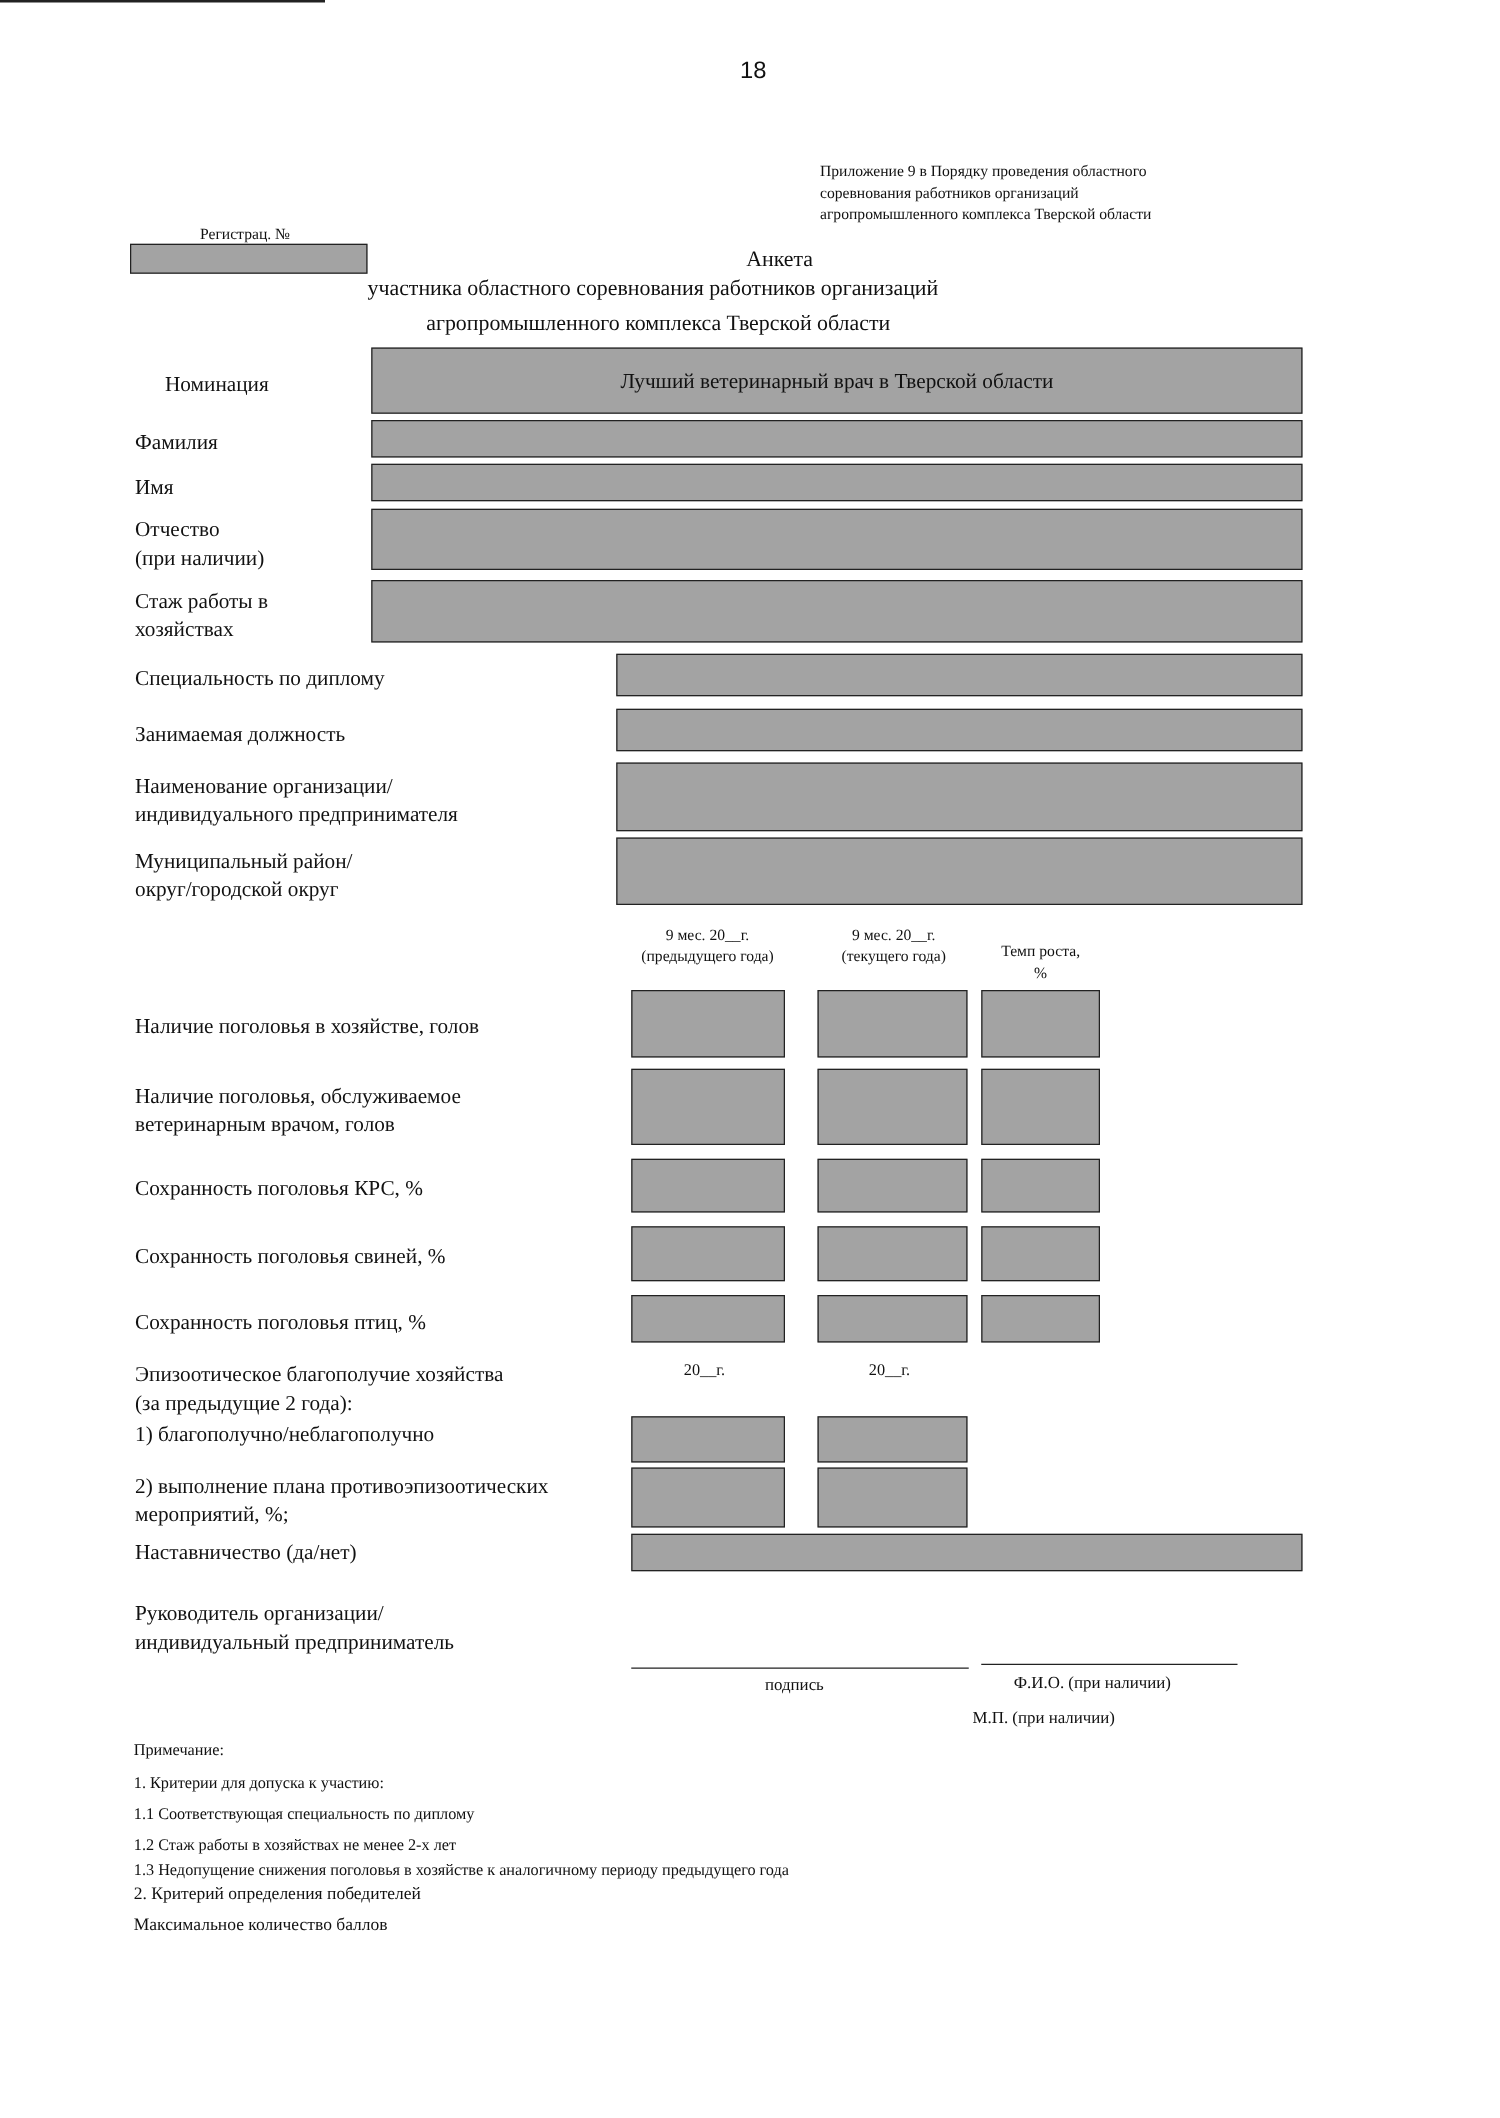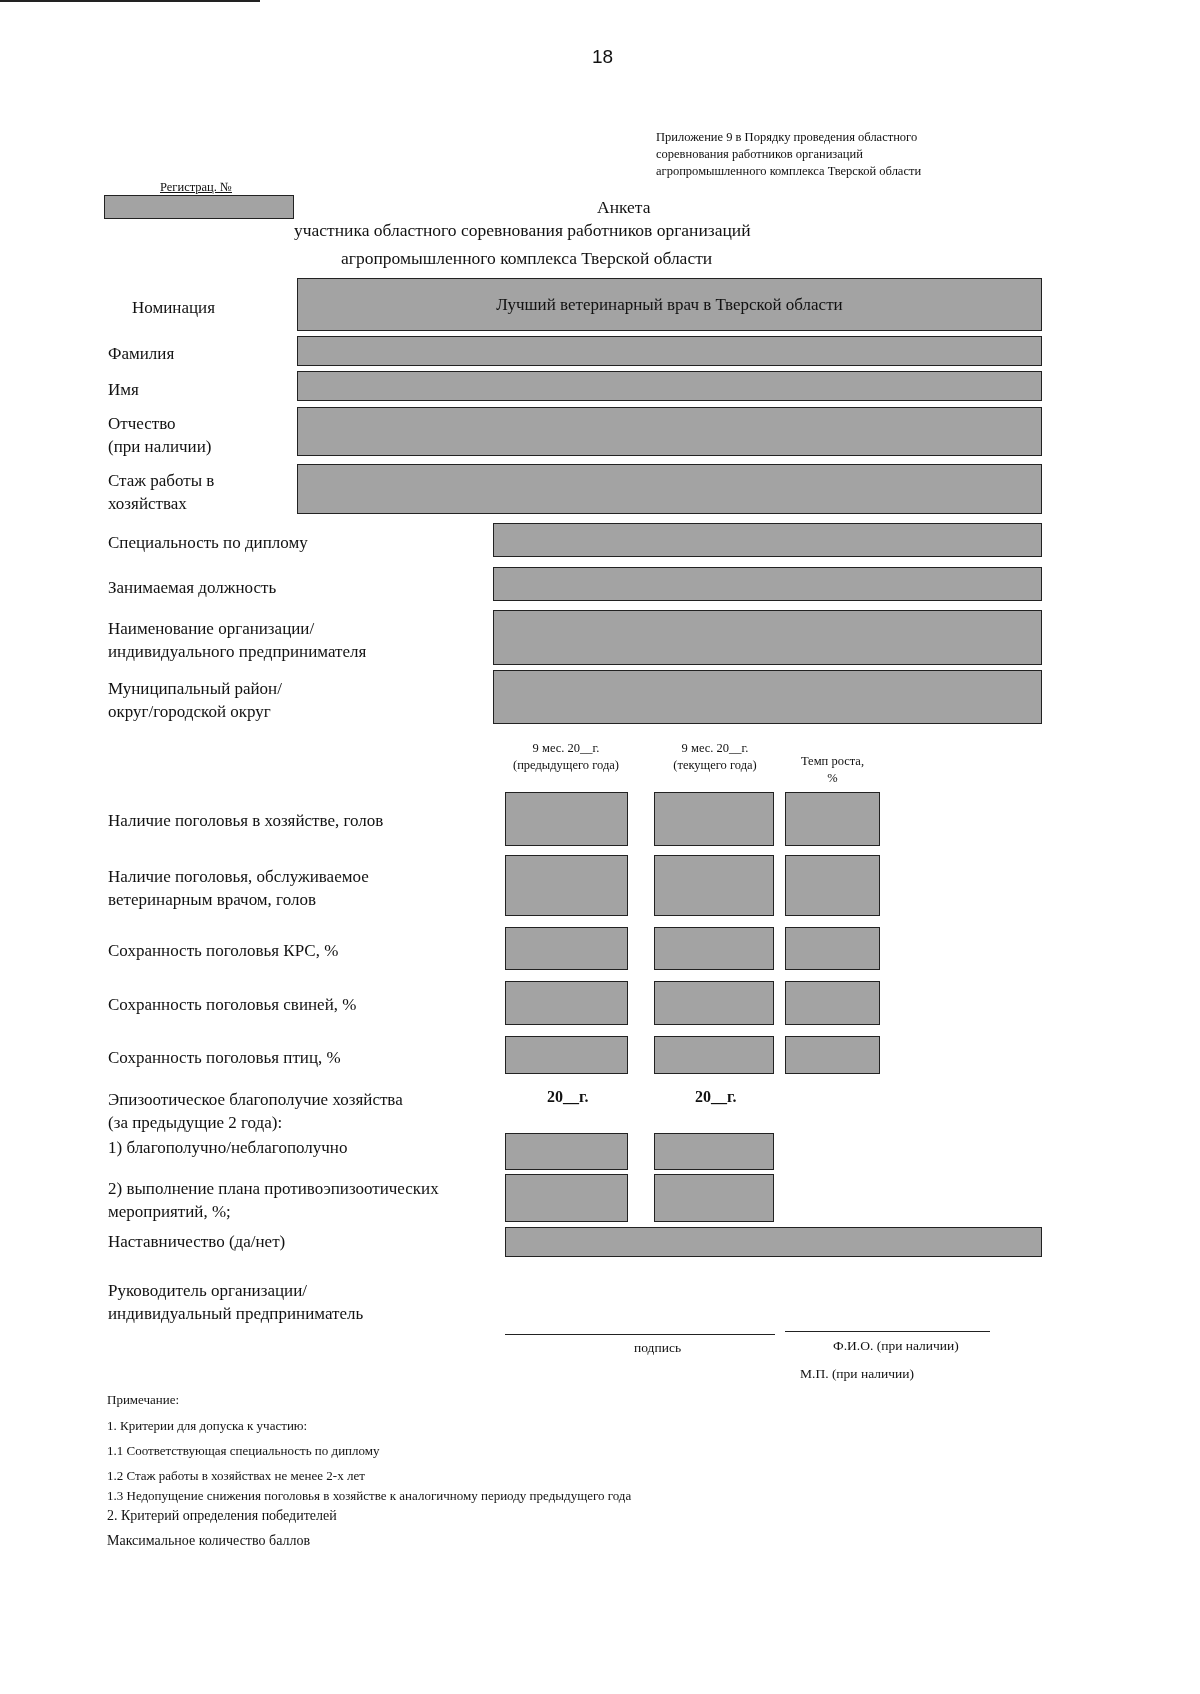--- a/index.html
+++ b/index.html
@@ -4,33 +4,33 @@
   <style>
     html, body { margin: 0; padding: 0; background: #ffffff; }
     body {
       width: 1200px; height: 1694px; position: relative; overflow: hidden;
       font-family: "Liberation Serif", "DejaVu Serif", serif; color: #111;
     }
     .abs { position: absolute; }
     .topline { left: 0; top: 0; width: 260px; height: 2px; background: #222; }
     .pagenum { left: 592px; top: 46px; font-family: "Liberation Sans", sans-serif; font-size: 19px; }
     .appendix { left: 656px; top: 129px; font-size: 12.5px; line-height: 17px; width: 330px; }
-    .reg-label { left: 160px; top: 180px; font-size: 12.5px; text-decoration: underline; }
+    .reg-label { left: 160px; top: 180px; font-size: 12.5px; }
     .reg-box { left: 104px; top: 195px; width: 190px; height: 24px; border: 1.5px solid #222; }
     .title { left: 0; width: 1200px; text-align: center; font-size: 17.5px; }
     .t1 { top: 197px; left: 597px; width: auto; }
     .t2 { top: 220px; left: 294px; width: auto; }
     .t3 { top: 248px; left: 341px; width: auto; }
     .label { left: 108px; font-size: 17px; line-height: 23px; }
     .box { border: 1.5px solid #222; box-sizing: border-box; background: #a3a3a3; }
     .nom-value { display: flex; align-items: center; justify-content: center; font-size: 17px; }
     .colhdr { font-size: 12.5px; text-align: center; line-height: 17px; }
-    .yearhdr { font-size: 16px; font-weight: bold; }
+    .yearhdr { font-size: 13px; }
     .sigline { height: 0; border-top: 1.5px solid #222; }
-    .small { font-size: 13.5px; margin-left: 22px; }
+    .small { font-size: 13.5px; }
     .notes { left: 107px; font-size: 13px; }
   </style>
 </head>
 <body>
 
 <div class="abs topline"></div>
 <div class="abs pagenum">18</div>
 
 <div class="abs appendix">
   <div>Приложение 9 в Порядку проведения областного</div>

